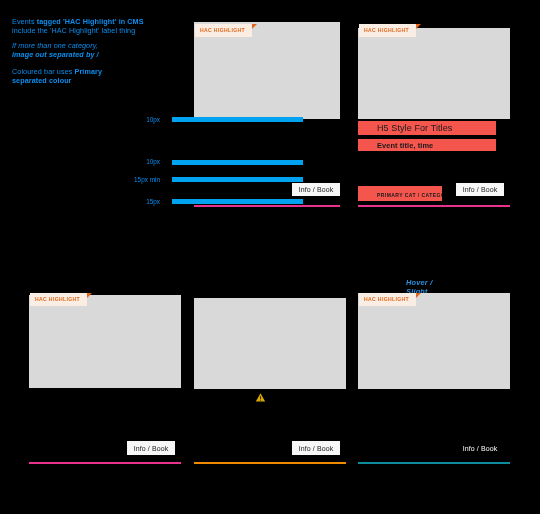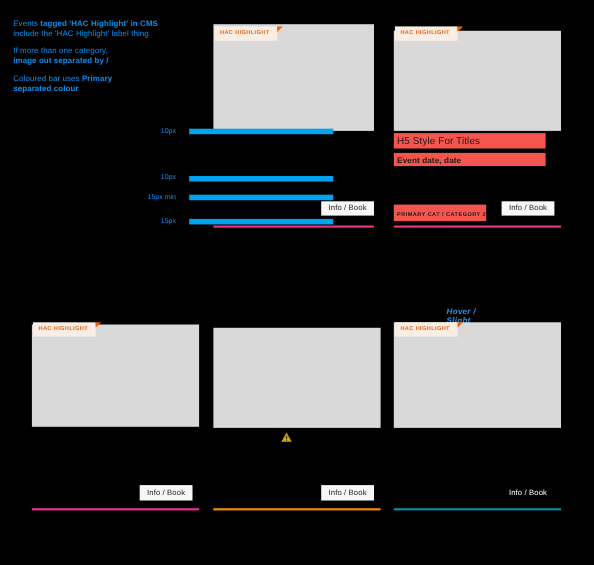--- a/index.html
+++ b/index.html
@@ -67,21 +67,21 @@
     background:#00a3f0;
   }
 
   
   .red-block{
     position:absolute;
     background:#f4564e;
     color:#1a1a1a;
     display:flex;
     align-items:center;
-    padding-left:3px;
+    padding-left:19px;
     box-sizing:border-box;
     white-space:nowrap;
     overflow:hidden;
   }
   .h5-block{font-size:9px;font-weight:400;letter-spacing:.1px;}
   .date-block{font-size:7.4px;font-weight:700;letter-spacing:.1px;}
   .cat-chip{
     font-size:5px;font-weight:700;letter-spacing:.45px;
     align-items:flex-end;padding-bottom:3px;
   }
@@ -141,21 +141,21 @@
   }
 </style>
 </head>
 <body>
 
 <div class="stage">
 
   <div class="note" style="left:12px;top:17px;">Events <b>tagged 'HAC Highlight' in CMS</b>
 include the 'HAC Highlight' label thing</div>
 
-  <div class="note" style="left:12px;top:41px;">If more than one category,
+  <div class="note" style="left:12px;top:41px;font-style:italic;">If more than one category,
 <b>image out separated by /</b></div>
 
   <div class="note" style="left:12px;top:67px;">Coloured bar uses <b>Primary</b>
 <b>separated colour</b></div>
 
   <div class="img-ph" style="left:194px;top:22px;width:146px;height:97px;"></div>
 
   <div class="hac-tag" style="left:195px;top:24px;">
     <span>HAC HIGHLIGHT</span>
     <span class="fold"></span>
@@ -179,21 +179,21 @@
 
   <div class="img-ph" style="left:358px;top:28px;width:152px;height:91px;"></div>
 
   <div class="hac-tag" style="left:359px;top:24px;">
     <span>HAC HIGHLIGHT</span>
     <span class="fold"></span>
   </div>
 
   <div class="red-block h5-block" style="left:358px;top:121px;width:138px;height:14px;">H5 Style For Titles</div>
 
-  <div class="red-block date-block" style="left:358px;top:139px;width:138px;height:12px;">Event date, date</div>
+  <div class="red-block date-block" style="left:358px;top:139px;width:138px;height:12px;">Event title, time</div>
 
   <div class="red-block cat-chip" style="left:358px;top:186px;width:84px;height:15px;">PRIMARY CAT / CATEGORY 2</div>
 
   <div class="btn" style="left:456px;top:183px;width:48px;height:13px;">Info / Book</div>
 
   <div class="cat-bar" style="left:358px;top:205px;width:152px;height:1.6px;background:#e8328c;"></div>
 
 
   <div class="hover-title" style="left:406px;top:278px;">Hover / Slight</div>
 

